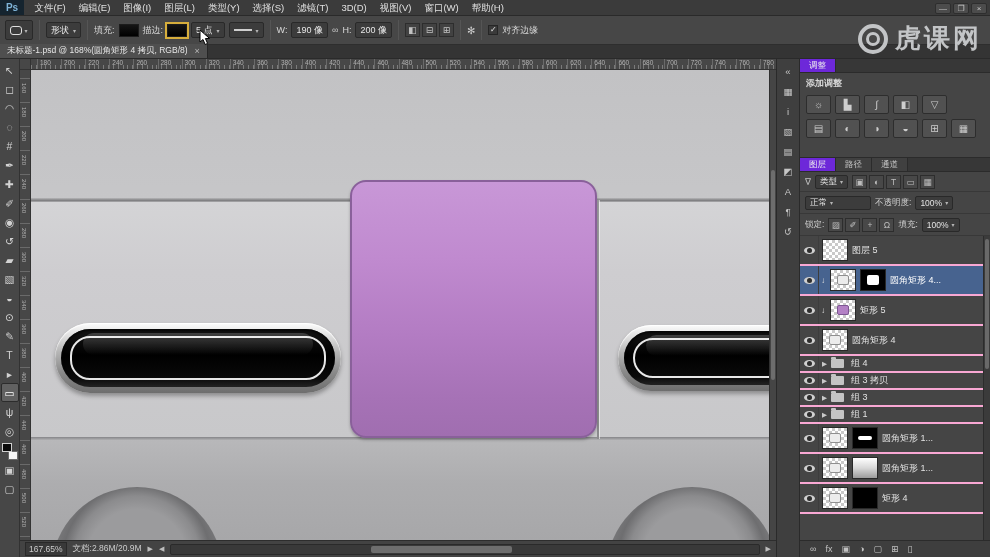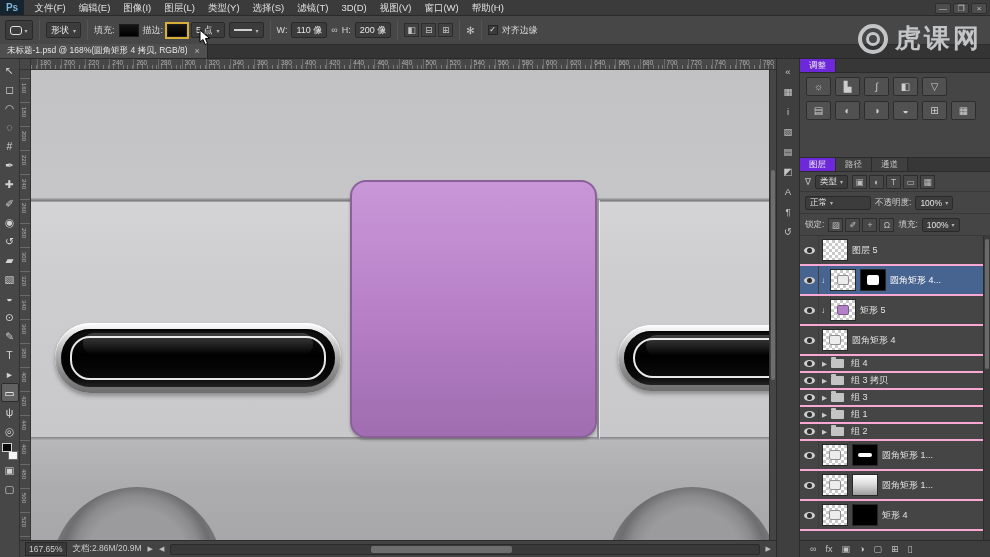--- a/index.html
+++ b/index.html
@@ -183,21 +183,21 @@
       <span>5 点</span>
       <span class="ob-arrow">▾</span>
     </div>
     <div class="ob-field">
       <span class="stroke-line"></span>
       <span class="ob-arrow">▾</span>
     </div>
     <div class="ob-sep"></div>
     <span class="ob-label">W:</span>
     <div class="ob-field">
-        <span>110 像</span>
+        <span>190 像</span>
       </div>
     <span class="ob-link">∞</span>
     <span class="ob-label">H:</span>
     <div class="ob-field">
         <span>200 像</span>
       </div>
     <div class="ob-sep"></div>
     <div id="ob-ops" class="ob-ops">
         <span class="op-icon">◧</span>
         <span class="op-icon">⊟</span>
@@ -421,20 +421,21 @@
           <div class="dock-icon">◩</div>
           <div class="dock-icon">A</div>
           <div class="dock-icon">¶</div>
           <div class="dock-icon">↺</div>
         </div>
       <div class="panels">
         <div class="ptabs">
           <div class="ptab active">调整</div>
         </div>
         <div class="adj-body">
+          <div class="adj-title">添加调整</div>
           <div id="adj-row1" class="adj-row">
               <div class="adj-icon">☼</div>
               <div class="adj-icon">▙</div>
               <div class="adj-icon">∫</div>
               <div class="adj-icon">◧</div>
               <div class="adj-icon">▽</div>
             </div>
           <div id="adj-row2" class="adj-row">
               <div class="adj-icon">▤</div>
               <div class="adj-icon">◐</div>
@@ -553,28 +554,20 @@
               <span class="folder"></span>
               <span class="lname">组 3</span>
             </div>
             <div class="lrow group">
               <div class="eyebox">
                 <span class="eye"></span>
               </div>
               <span class="tri">▶</span>
               <span class="folder"></span>
               <span class="lname">组 1</span>
-            </div>
-            <div class="lrow group">
-              <div class="eyebox">
-                <span class="eye"></span>
-              </div>
-              <span class="tri">▶</span>
-              <span class="folder"></span>
-              <span class="lname">组 2</span>
             </div>
             <div class="lrow layer">
               <div class="eyebox">
                 <span class="eye"></span>
               </div>
               <span class="lthumb">
                 <span class="shp"></span>
               </span>
               <span class="lmask black-pill"></span>
               <span class="lname">圆角矩形 1...</span>

